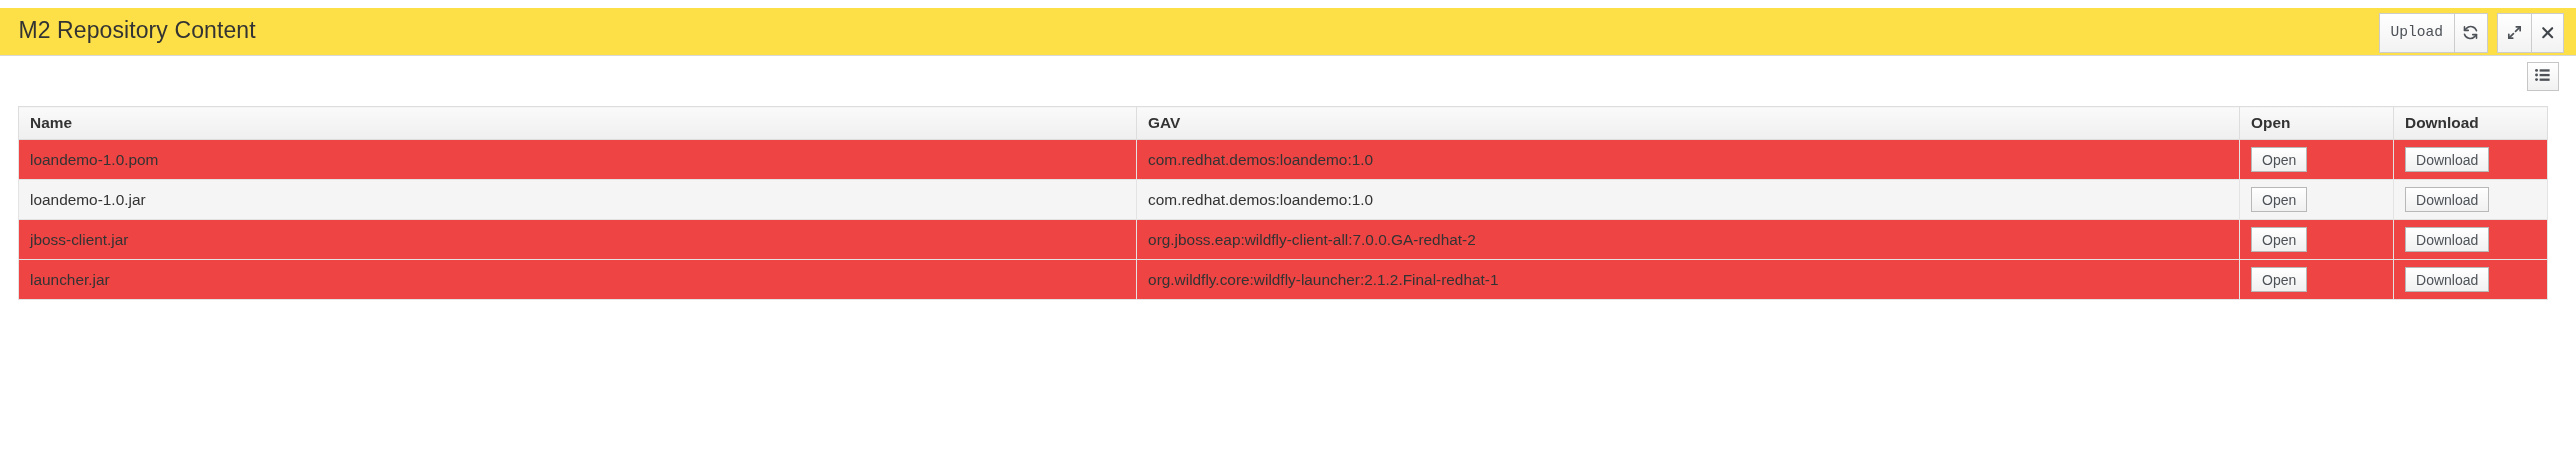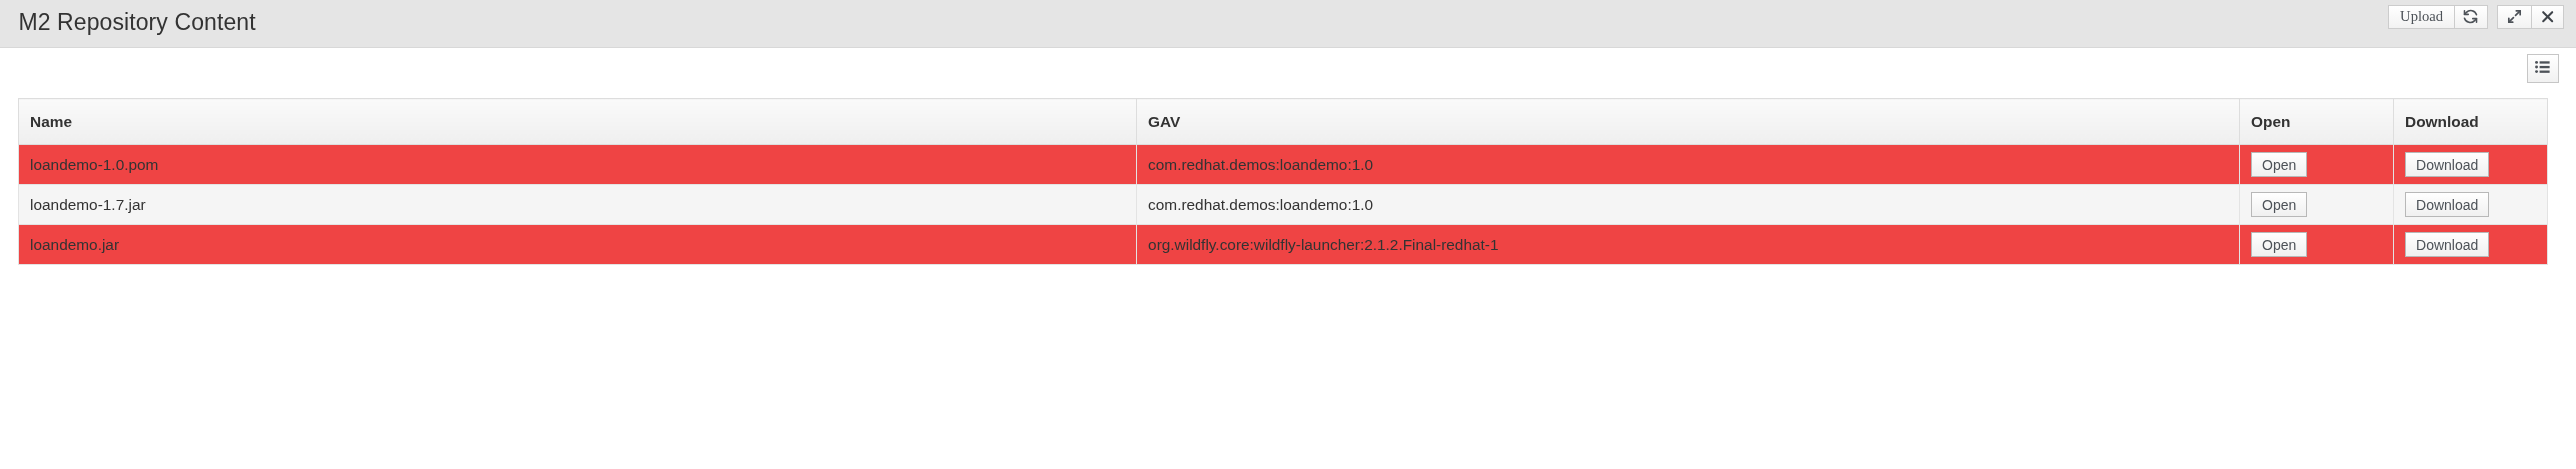--- a/index.html
+++ b/index.html
@@ -23,22 +23,23 @@
     height: 470px;
     background: #ffffff;
     box-sizing: border-box;
   }
 
   
   .panel-header {
     position: relative;
     height: 48px;
     border-bottom: 0.8px solid #d8d8d8;
-    background: #e5e5e5;
-    box-sizing: border-box;
+    background: #fde047;
+    box-sizing: border-box;
+    margin-top: 8px;
   }
   .panel-title {
     position: absolute;
     left: 18.4px;
     top: 9.2px;
     font-size: 23px;
     font-weight: 400;
     color: #333333;
     letter-spacing: 0.1px;
     white-space: nowrap;
@@ -56,28 +57,28 @@
     align-items: stretch;
   }
   .btn-group + .btn-group {
     margin-left: 9.2px;
   }
 
   .hbtn {
     display: inline-flex;
     align-items: center;
     justify-content: center;
-    height: 24px;
+    height: 40px;
     min-width: 29px;
     padding: 0 10.7px;
     box-sizing: border-box;
     background: linear-gradient(to bottom, #ffffff 0%, #f2f2f2 100%);
     border: 0.8px solid #cccccc;
     color: #4d5258;
-    font-family: Liberation Serif, serif;
+    font-family: Liberation Mono, monospace;
     font-size: 14.6px;
     line-height: 1;
     cursor: pointer;
     user-select: none;
   }
   .btn-group .hbtn + .hbtn {
     border-left: none;
   }
   .hbtn.icon-only {
     padding: 0 7.7px;
@@ -123,21 +124,21 @@
     font-size: 14.6px;
   }
   table.content-table thead th {
     background: linear-gradient(to bottom, #fafafa 0%, #efefef 100%);
     border: 0.8px solid #dddddd;
     border-top: none;
     text-align: left;
     font-weight: 700;
     color: #333333;
     font-size: 15.4px;
-    height: 46px;
+    height: 33px;
     padding: 0 10.7px;
     box-sizing: border-box;
     white-space: nowrap;
     overflow: hidden;
   }
   table.content-table tbody td {
     border: 0.8px solid #e3e3e3;
     height: 40px;
     padding: 0 10.7px;
     box-sizing: border-box;
@@ -257,27 +258,33 @@
         </tr>
       </thead>
       <tbody id="table-body">
           <tr class="odd">
             <td>loandemo-1.0.pom</td>
             <td>com.redhat.demos:loandemo:1.0</td>
             <td class="cell-action"><button class="row-btn">Open</button></td>
             <td class="cell-action"><button class="row-btn">Download</button></td>
           </tr>
           <tr class="even">
-            <td>loandemo-1.7.jar</td>
+            <td>loandemo-1.0.jar</td>
             <td>com.redhat.demos:loandemo:1.0</td>
             <td class="cell-action"><button class="row-btn">Open</button></td>
             <td class="cell-action"><button class="row-btn">Download</button></td>
           </tr>
           <tr class="odd">
-            <td>loandemo.jar</td>
+            <td>jboss-client.jar</td>
+            <td>org.jboss.eap:wildfly-client-all:7.0.0.GA-redhat-2</td>
+            <td class="cell-action"><button class="row-btn">Open</button></td>
+            <td class="cell-action"><button class="row-btn">Download</button></td>
+          </tr>
+          <tr class="odd">
+            <td>launcher.jar</td>
             <td>org.wildfly.core:wildfly-launcher:2.1.2.Final-redhat-1</td>
             <td class="cell-action"><button class="row-btn">Open</button></td>
             <td class="cell-action"><button class="row-btn">Download</button></td>
           </tr>
         </tbody>
     </table>
   </div>
 
 </div>
 

